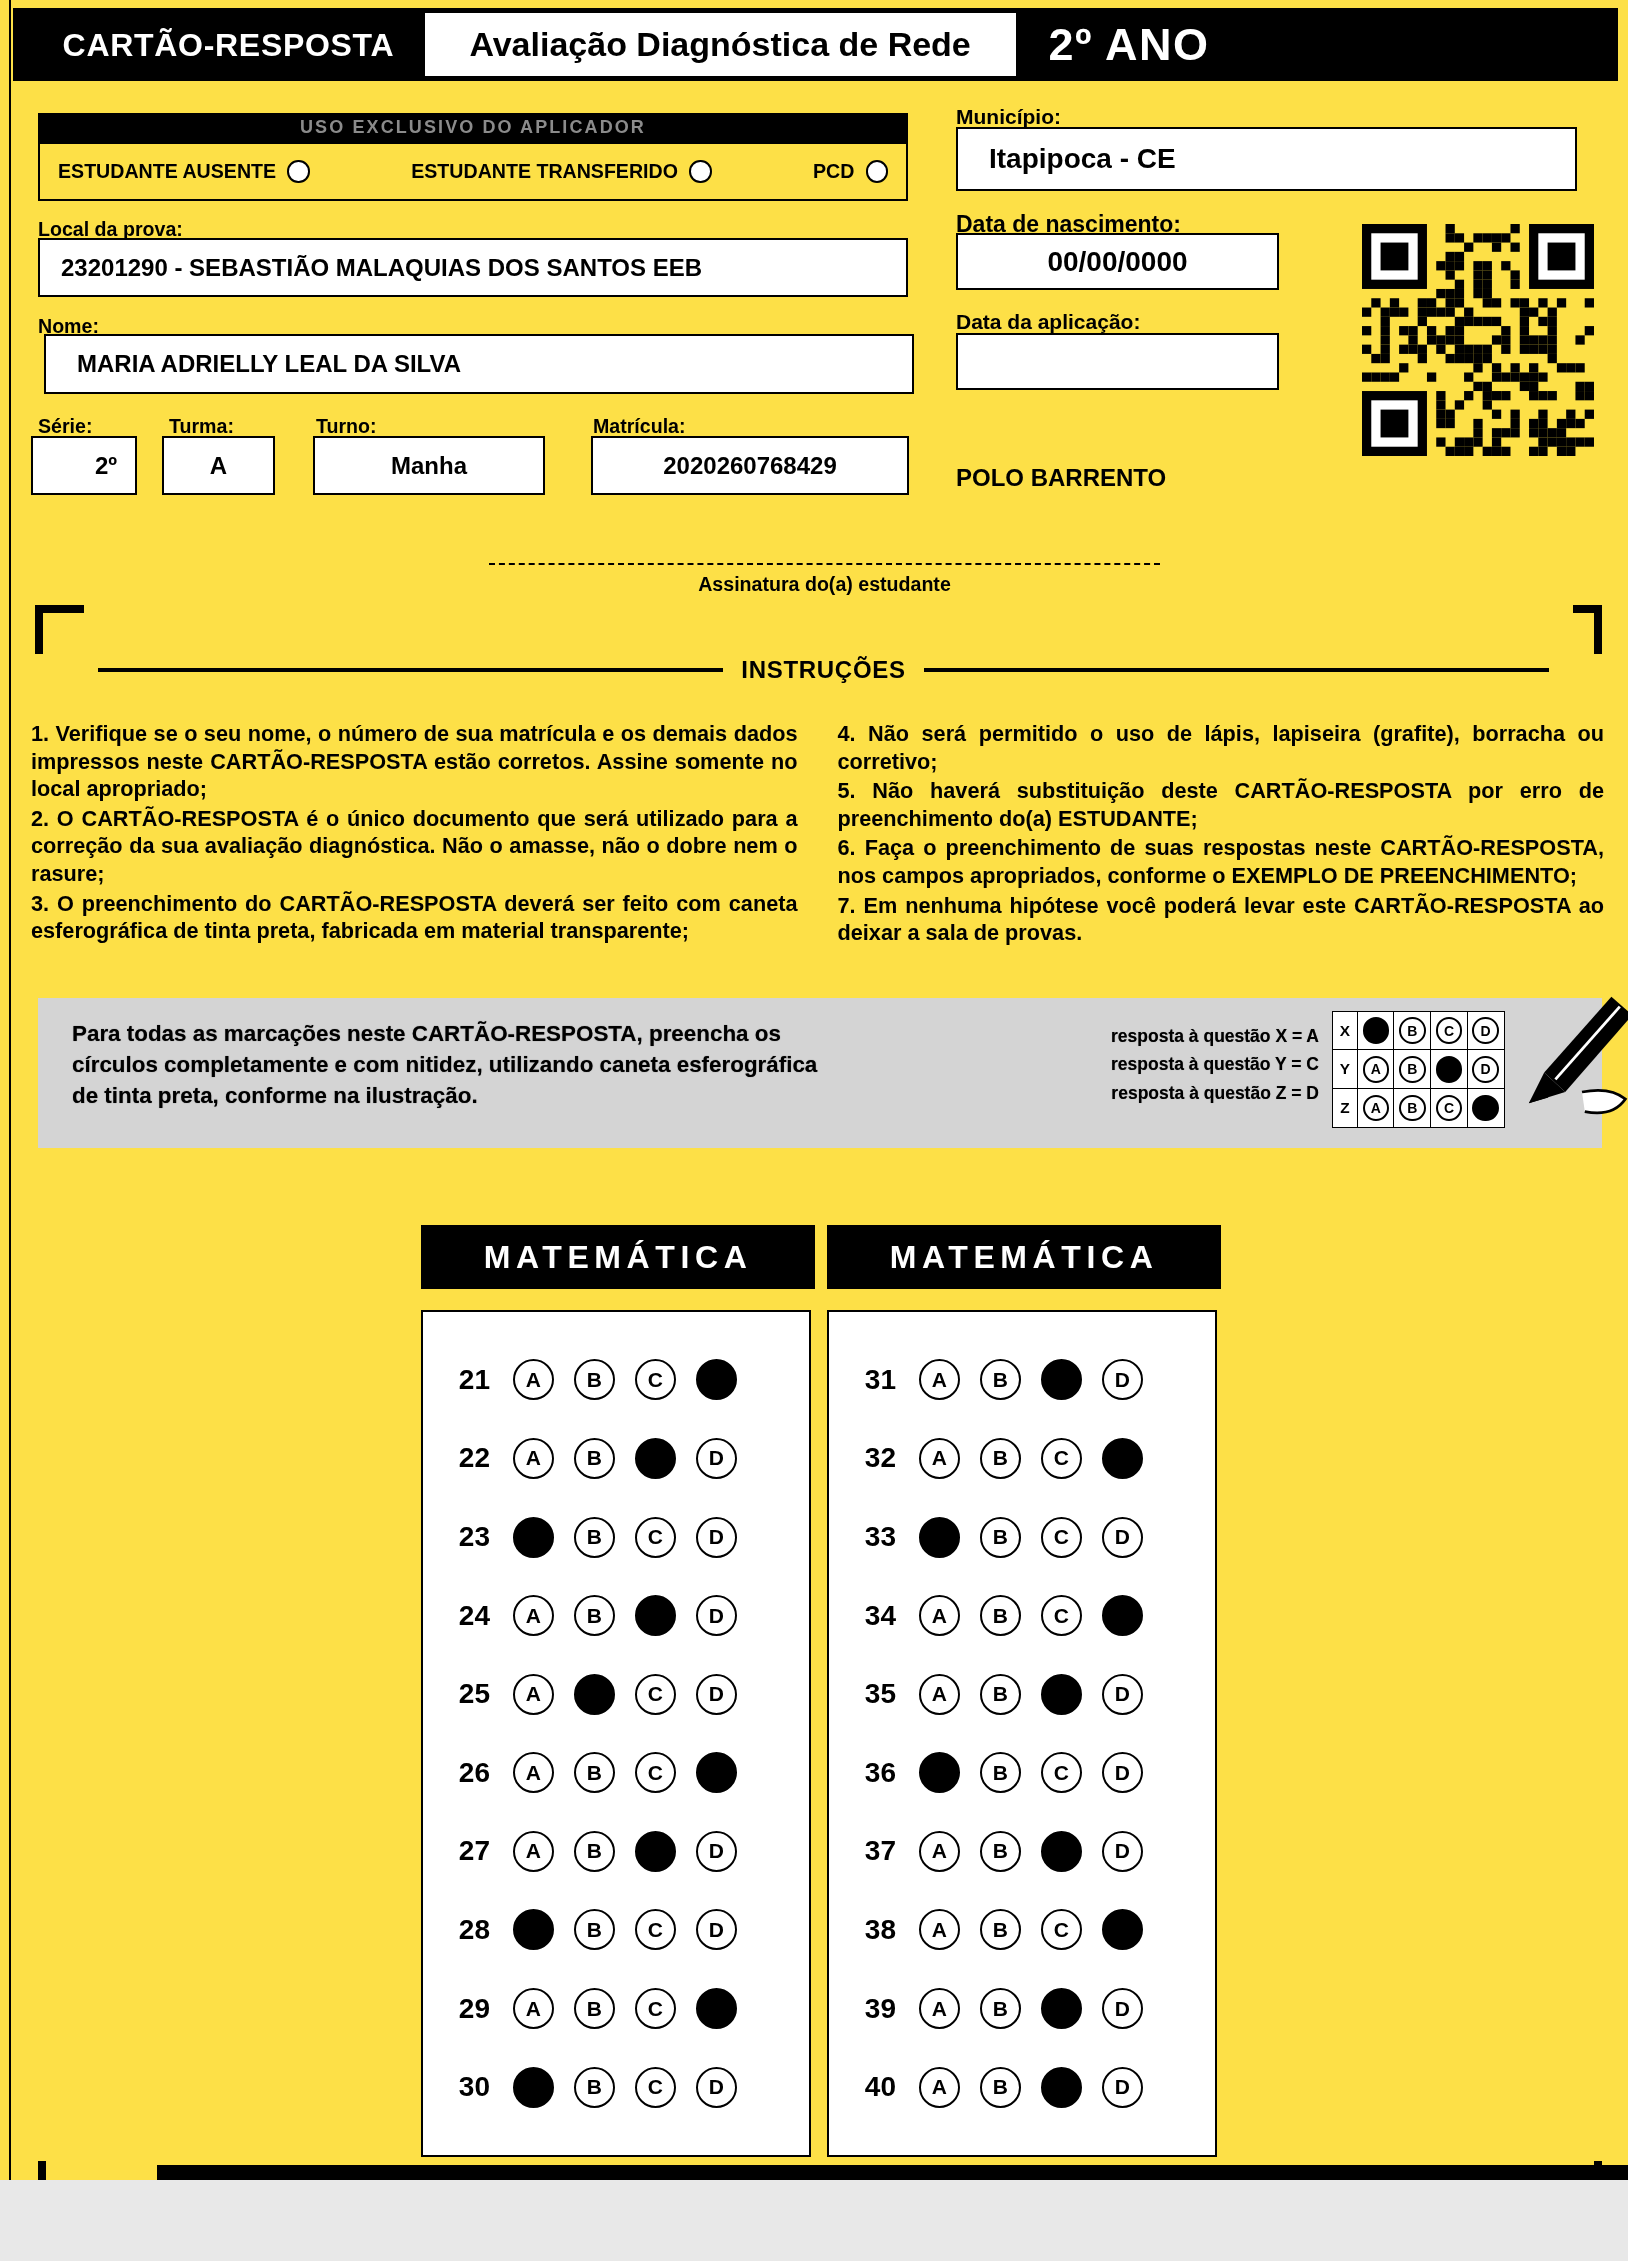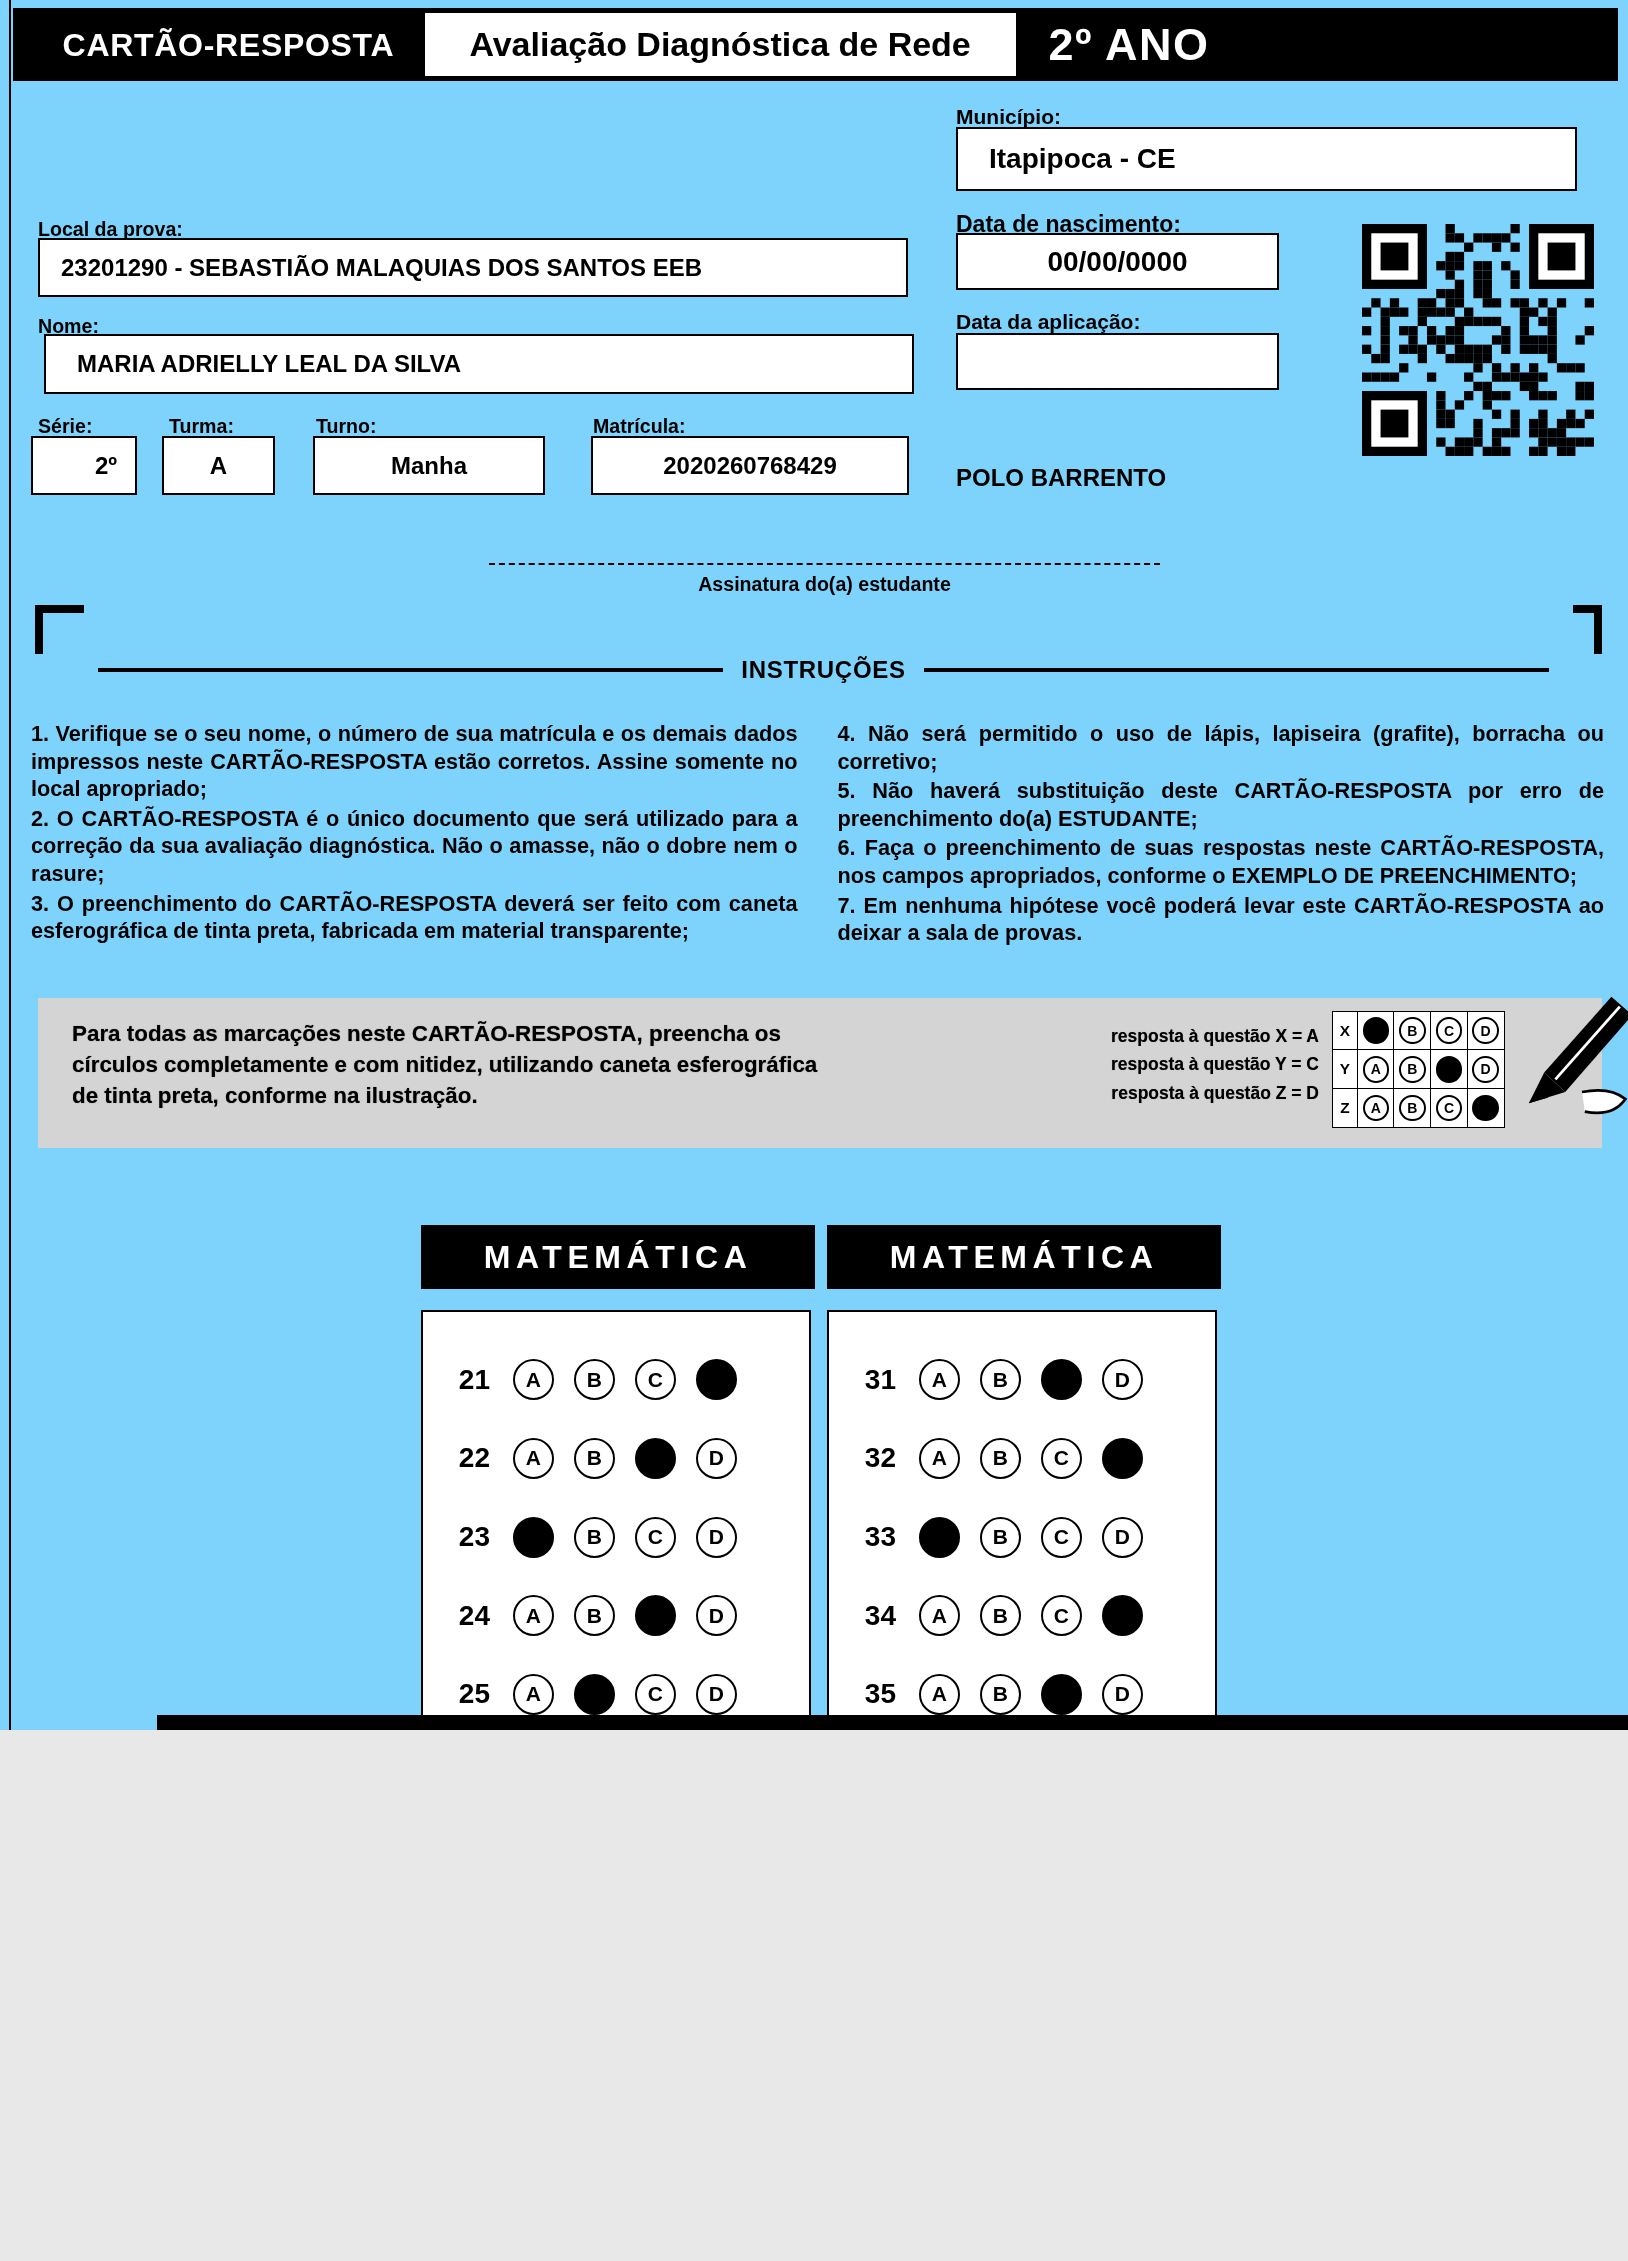--- a/index.html
+++ b/index.html
@@ -1,17 +1,17 @@
 <!DOCTYPE html>
 <html style="font-size:11.2px"><head>
 <meta charset="utf-8">
 <style>
   * { margin:0; padding:0; box-sizing:border-box; }
   body { background:#e8e8e8; font-family:"Liberation Sans", sans-serif; }
-  .page { position:relative; width:1629px; height:1730px; background:#7dd3fc; overflow:hidden; color:#000; }
+  .page { position:relative; width:1629px; height:2180px; background:#fde047; overflow:hidden; color:#000; }
   .edge-left { position:absolute; left:9px; top:0; width:2.1px; height:100%; background:#000; }
 
   
   .header { position:absolute; left:12.6px; top:8.4px; right:11.2px; height:73px; background:#000; }
   .header-title { position:absolute; left:50px; top:50%; transform:translateY(-50%); color:#fff; font-size:32px; font-weight:bold; letter-spacing:0.7px; }
   .header-subtitle { position:absolute; left:412px; top:4.9px; width:591px; height:63px; background:#fff; display:flex; align-items:center; justify-content:center; }
   .header-subtitle span { font-size:34px; font-weight:bold; }
   .header-grade { position:absolute; left:1036px; top:50%; transform:translateY(-50%); color:#fff; font-size:45px; font-weight:bold; letter-spacing:1.4px; }
 
   
@@ -79,20 +79,37 @@
   <div class="edge-left"></div>
 
   <header class="header">
     <span class="header-title">CARTÃO-RESPOSTA</span>
     <div class="header-subtitle">
       <span>Avaliação Diagnóstica de Rede</span>
     </div>
     <span class="header-grade">2º ANO</span>
   </header>
 
+  <section class="aplicador">
+    <div class="apl-bar">USO EXCLUSIVO DO APLICADOR</div>
+    <div class="apl-box">
+        <div class="apl-opt">
+          <span>ESTUDANTE AUSENTE</span>
+          <div class="opt-circle"></div>
+        </div>
+        <div class="apl-opt">
+          <span>ESTUDANTE TRANSFERIDO</span>
+          <div class="opt-circle"></div>
+        </div>
+        <div class="apl-opt">
+          <span>PCD</span>
+          <div class="opt-circle"></div>
+        </div>
+      </div>
+  </section>
 
   <div class="label" style="left:38px; top:218px;">Local da prova:</div>
   <div class="fbox pad" style="left:38px; top:238px; width:870px; height:59px;">23201290 - SEBASTIÃO MALAQUIAS DOS SANTOS EEB</div>
 
   <div class="label" style="left:38px; top:315px;">Nome:</div>
   <div class="fbox pad" style="left:44px; top:334px; width:870px; height:60px;padding-left:31px;">MARIA ADRIELLY LEAL DA SILVA</div>
 
   <div class="label" style="left:38px; top:415px;">Série:</div>
   <div class="label" style="left:169px; top:415px;">Turma:</div>
   <div class="label" style="left:316px; top:415px;">Turno:</div>

